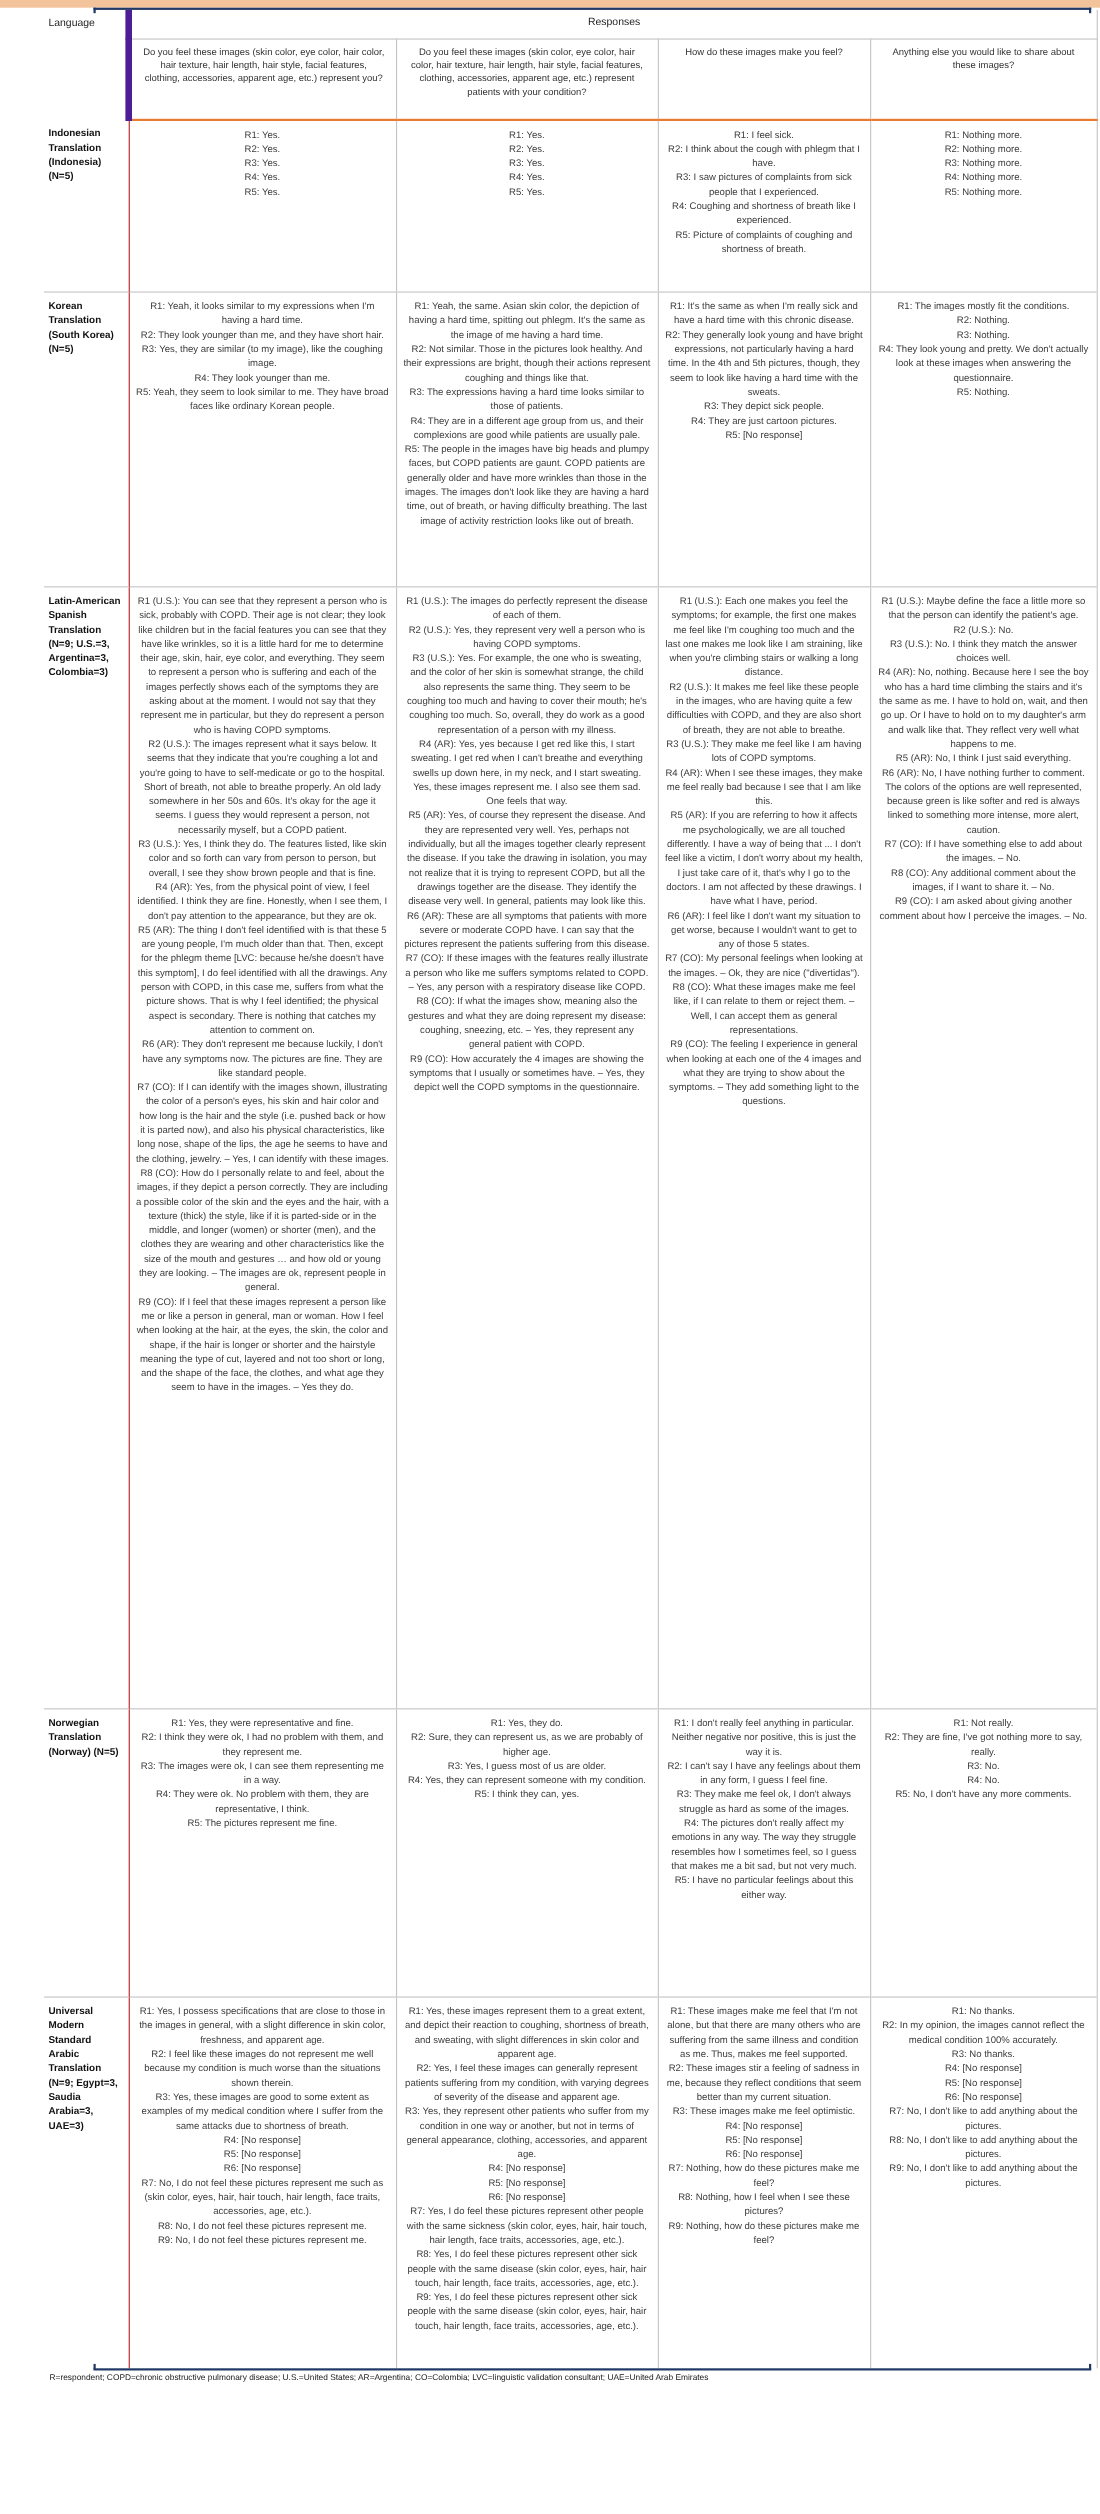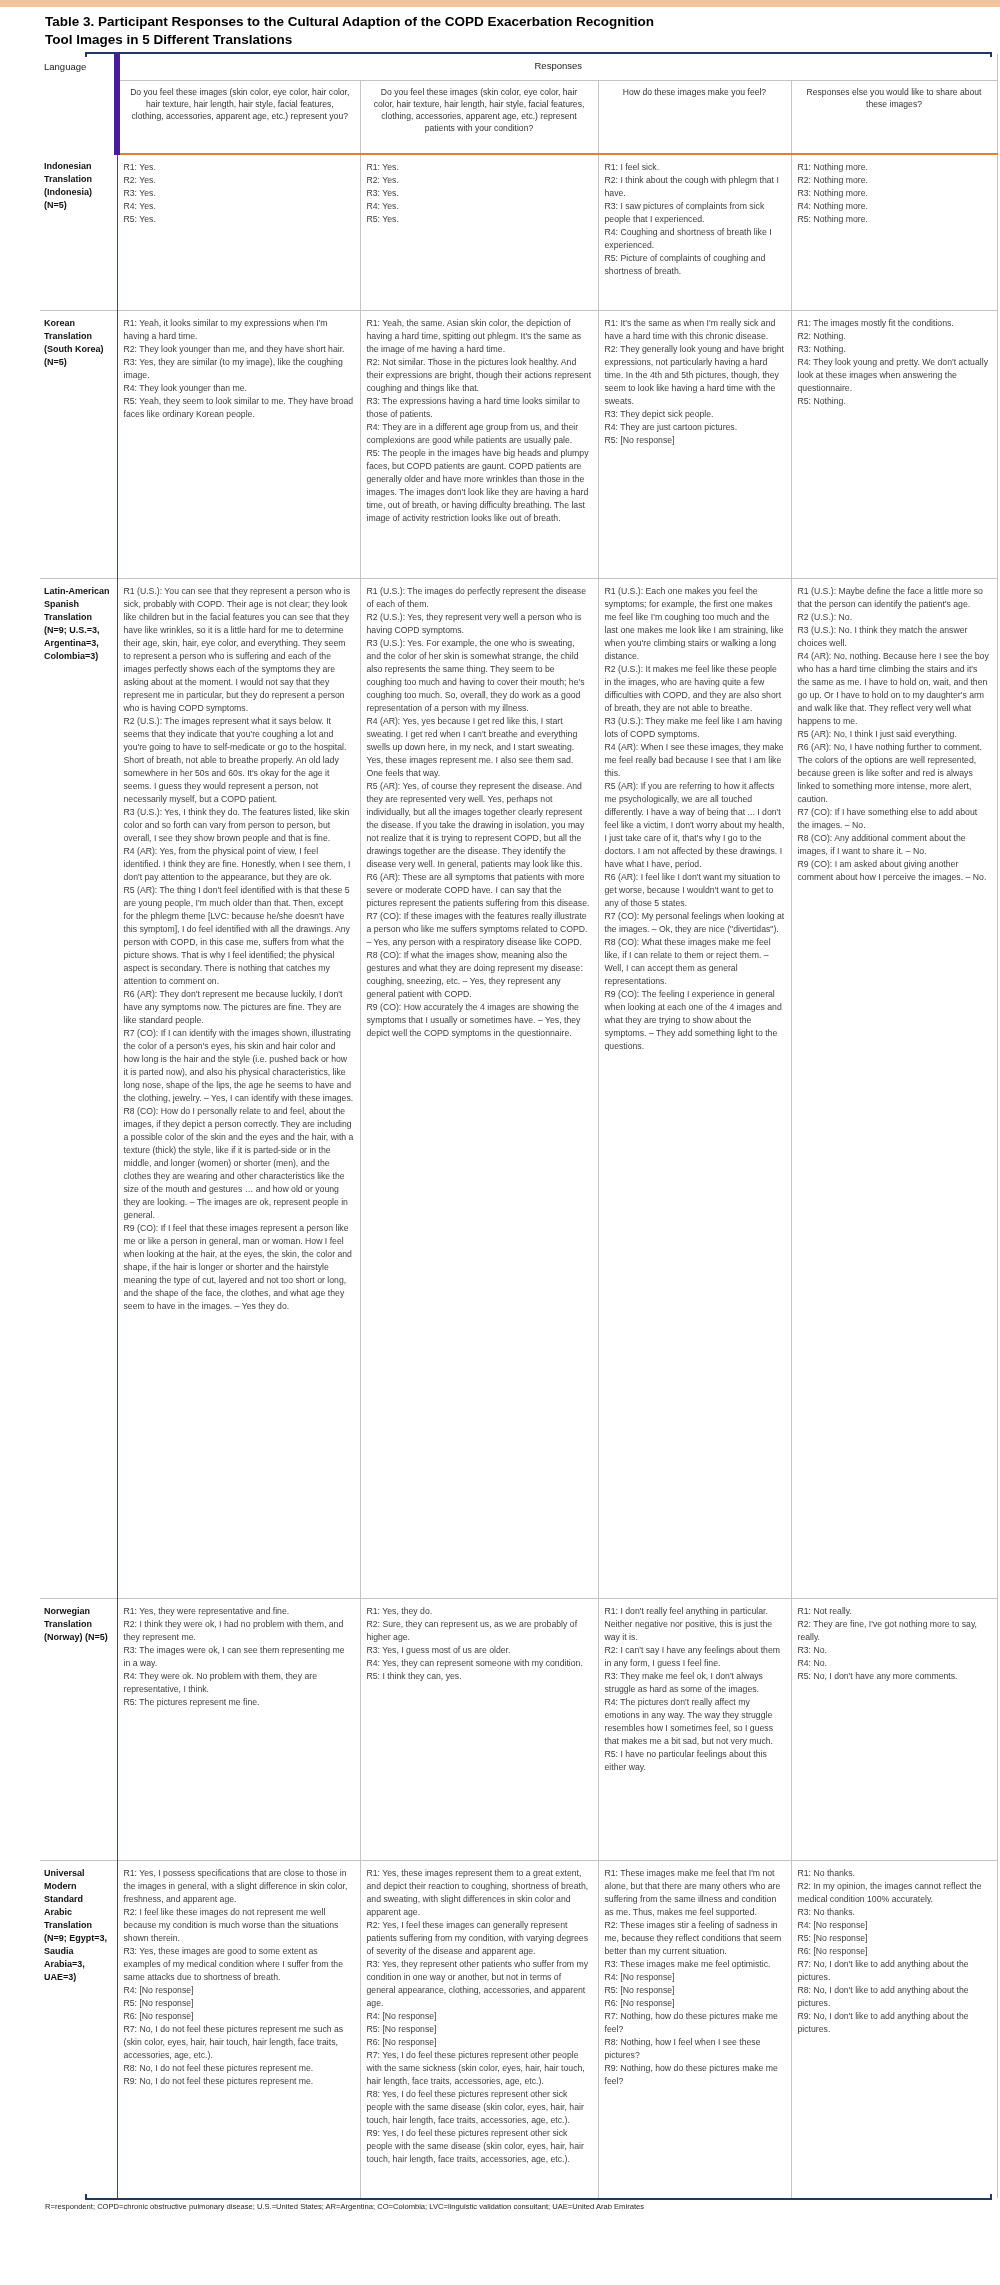--- a/index.html
+++ b/index.html
@@ -38,59 +38,57 @@
     font-size:8.6px;line-height:12px;color:#333;text-align:center;
     padding:5px 10px;border-right:1px solid #c4c4c4;
     border-bottom:2px solid #e87a33;
   }
   tbody th.lang{
     font-weight:bold;text-align:left;font-size:9px;line-height:13px;color:#111;
     padding:6px 4px 4px 4px;border-right:1px solid #b91c1c;
   }
   tbody td{
     font-size:8.7px;line-height:13px;padding:6px 6px 5px 6px;
-    border-right:1px solid #c4c4c4;color:#3c3c3c;
+    border-right:1px solid #c4c4c4;color:#3c3c3c;text-align:center;
   }
   tbody tr > *{border-top:1px solid #c4c4c4;}
   tbody tr:first-child > *{border-top:none;}
   tbody tr:nth-child(1){height:156px;}
   tbody tr:nth-child(2){height:268px;}
   tbody tr:nth-child(3){height:1020px;}
   tbody tr:nth-child(4){height:262px;margin-left:48px;}
   tbody tr:nth-child(5){height:338px;}
   .footnote{font-size:7.6px;color:#222;margin:2px 0 0 5px;}
 </style>
 </head>
 <body>
 
 <div class="page">
   <div class="top-strip"></div>
   <div class="content">
-    <h1 class="title">Table 3. Participant Responses to the Cultural Adaption of the COPD Exacerbation Recognition
-Tool Images in 5 Different Translations</h1>
     <div class="rule top"></div>
 
     <table>
       <colgroup>
         <col style="width:77px">
         <col style="width:243px">
         <col style="width:238px">
         <col style="width:193px">
         <col style="width:206px">
       </colgroup>
       <thead>
         <tr class="hrow1">
           <th class="lang-h" rowspan="2">Language</th>
           <th class="resp-h" colspan="4">Responses</th>
         </tr>
         <tr class="hrow2">
           <th class="q">Do you feel these images (skin color, eye color, hair color, hair texture, hair length, hair style, facial features, clothing, accessories, apparent age, etc.) represent you?</th>
           <th class="q">Do you feel these images (skin color, eye color, hair color, hair texture, hair length, hair style, facial features, clothing, accessories, apparent age, etc.) represent patients with your condition?</th>
           <th class="q">How do these images make you feel?</th>
-          <th class="q">Responses else you would like to share about these images?</th>
+          <th class="q">Anything else you would like to share about these images?</th>
         </tr>
       </thead>
       <tbody>
         <tr>
           <th class="lang">Indonesian Translation (Indonesia) (N=5)</th>
           <td>R1: Yes.
 R2: Yes.
 R3: Yes.
 R4: Yes.
 R5: Yes.</td>

